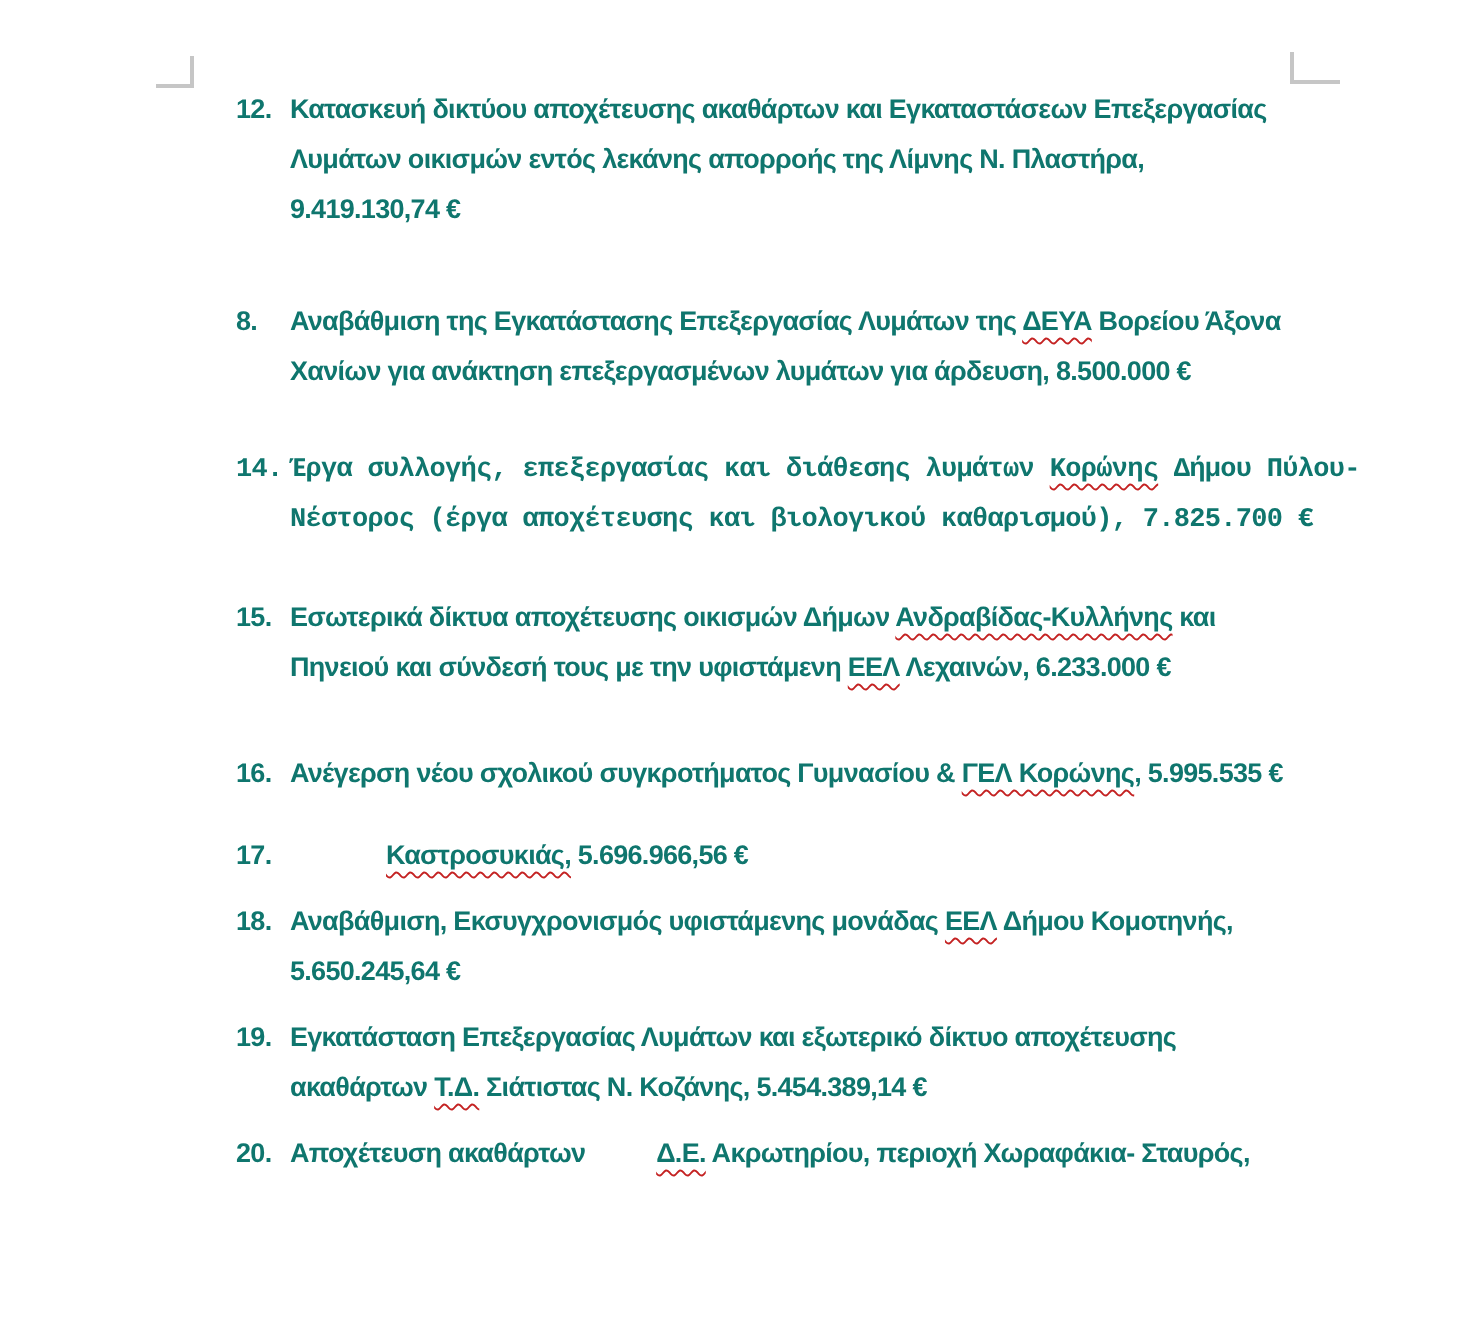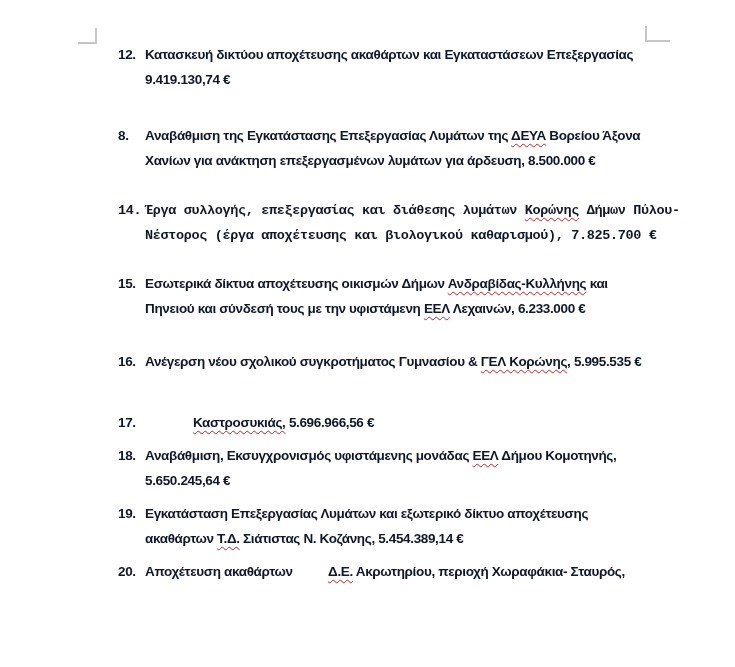--- a/index.html
+++ b/index.html
@@ -67,50 +67,51 @@
     text-decoration-thickness: 1px;
     text-underline-offset: 3px;
   }
 </style>
 </head>
 <body>
 
 <div class="page" style="background: rgb(255, 255, 255);">
   <div class="crop-mark left" style="border-color: rgb(198, 198, 198);"></div>
   <div class="crop-mark right" style="border-color: rgb(198, 198, 198);"></div>
-  <div class="list" id="numbered-list" style="color: #0f172a;">
+  <div class="list" id="numbered-list" style="color: #0f766e;">
       <div class="list-item" style="margin-bottom: 31px;">
         <span class="item-number">12.</span>
         <div class="item-lines">
           <div class="item-line"><span>Κατασκευή δικτύου αποχέτευσης ακαθάρτων και Εγκαταστάσεων Επεξεργασίας</span></div>
+          <div class="item-line"><span>Λυμάτων οικισμών εντός λεκάνης απορροής της Λίμνης Ν. Πλαστήρα,</span></div>
           <div class="item-line"><span>9.419.130,74 €</span></div>
         </div>
       </div>
       <div class="list-item" style="margin-bottom: 25px;">
         <span class="item-number">8.</span>
         <div class="item-lines">
           <div class="item-line"><span>Αναβάθμιση της Εγκατάστασης Επεξεργασίας Λυμάτων της </span><span class="misspelled" style="text-decoration-color: rgb(196, 34, 34);">ΔΕΥΑ</span><span> Βορείου Άξονα</span></div>
           <div class="item-line"><span>Χανίων για ανάκτηση επεξεργασμένων λυμάτων για άρδευση, 8.500.000 €</span></div>
         </div>
       </div>
       <div class="list-item" style="margin-bottom: 23px; font-family: Liberation Mono, monospace;">
         <span class="item-number">14.</span>
         <div class="item-lines">
-          <div class="item-line"><span>Έργα συλλογής, επεξεργασίας και διάθεσης λυμάτων </span><span class="misspelled" style="text-decoration-color: rgb(196, 34, 34);">Κορώνης</span><span> Δήμων Πύλου-</span></div>
+          <div class="item-line"><span>Έργα συλλογής, επεξεργασίας και διάθεσης λυμάτων </span><span class="misspelled" style="text-decoration-color: rgb(196, 34, 34);">Κορώνης</span><span> Δήμου Πύλου-</span></div>
           <div class="item-line"><span>Νέστορος (έργα αποχέτευσης και βιολογικού καθαρισμού), 7.825.700 €</span></div>
         </div>
       </div>
       <div class="list-item" style="margin-bottom: 28px;">
         <span class="item-number">15.</span>
         <div class="item-lines">
           <div class="item-line"><span>Εσωτερικά δίκτυα αποχέτευσης οικισμών Δήμων </span><span class="misspelled" style="text-decoration-color: rgb(196, 34, 34);">Ανδραβίδας-Κυλλήνης</span><span> και</span></div>
           <div class="item-line"><span>Πηνειού και σύνδεσή τους με την υφιστάμενη </span><span class="misspelled" style="text-decoration-color: rgb(196, 34, 34);">ΕΕΛ</span><span> Λεχαινών, 6.233.000 €</span></div>
         </div>
       </div>
-      <div class="list-item" style="margin-bottom: 36px;">
+      <div class="list-item" style="margin-bottom: 16px;">
         <span class="item-number">16.</span>
         <div class="item-lines">
           <div class="item-line"><span>Ανέγερση νέου σχολικού συγκροτήματος Γυμνασίου &amp; </span><span class="misspelled" style="text-decoration-color: rgb(196, 34, 34);">ΓΕΛ Κορώνης</span><span>, 5.995.535 €</span></div>
         </div>
       </div>
       <div class="list-item" style="margin-bottom: 8px;">
         <span class="item-number">17.</span>
         <div class="item-lines">
           <div class="item-line"><span class="misspelled" style="text-decoration-color: rgb(196, 34, 34); padding-left: 48px;">Καστροσυκιάς,</span><span> 5.696.966,56 €</span></div>
         </div>

